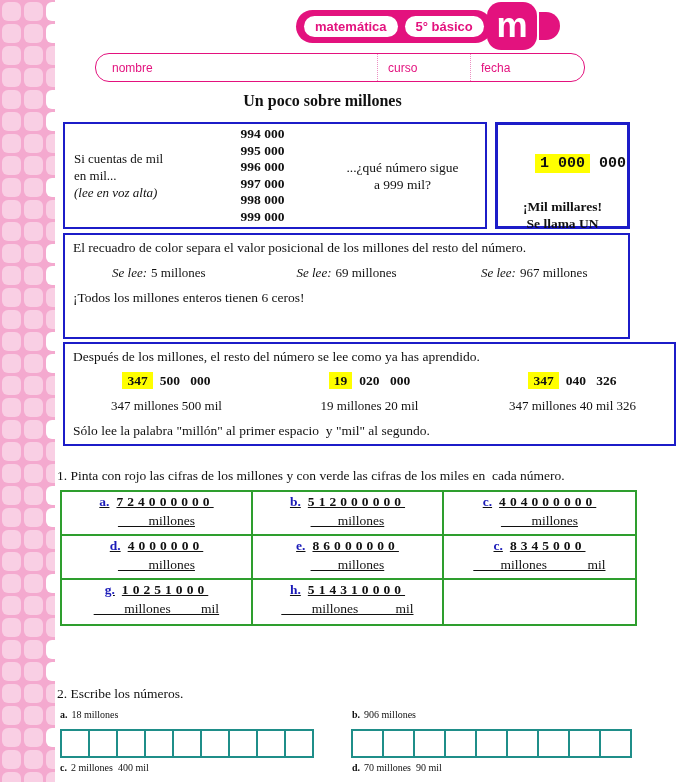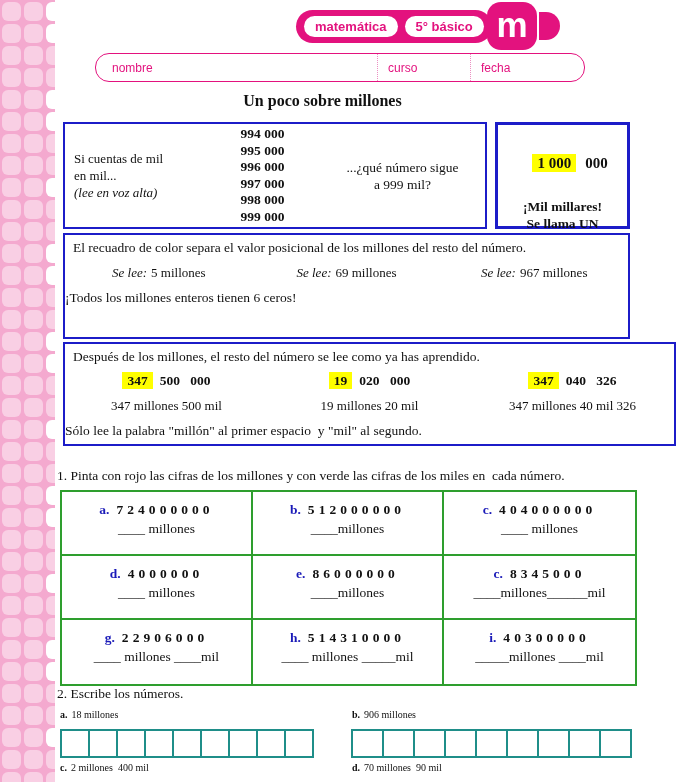--- a/index.html
+++ b/index.html
@@ -39,46 +39,46 @@
   .bluebox { position:absolute; border:2px solid #1c1cc8; background:#fff; }
   .intro-left { left:63px; top:122px; width:424px; height:107px;
     display:flex; align-items:center; }
   .coltext { width:140px; padding-left:9px; font-size:13px; line-height:17px; }
   .coltext .it { font-style:italic; }
   .colnums { width:115px; text-align:center; font-weight:700; font-size:13.5px;
     line-height:16.5px; }
   .colq { flex:1; text-align:center; font-size:13.5px; line-height:17px; }
   .intro-right { left:495px; top:122px; width:135px; height:107px;
     border-width:3px; text-align:center; padding-top:13px; }
-  .million-line { font-weight:700; font-size:15px; white-space:pre; }
+  .million-line { font-weight:700; font-size:15px; white-space:pre;font-family:Liberation Mono, monospace; }
   .million-line .rest { margin-left:9px; }
   .million-note { margin-top:9px; font-weight:700; font-size:13.5px; line-height:17px; }
 
   .hl { background:#ffff00; padding:1px 5px; }
 
   .posbox  { left:63px; top:233px; width:567px; height:106px; padding-top:5px; }
   .readbox { left:63px; top:342px; width:613px; height:104px; padding-top:5px; }
   .box-intro { padding-left:8px; font-size:13.5px; }
   .exrow { display:flex; margin-top:8px; }
   .excol { flex:1; text-align:center; }
   .bignum { font-weight:700; font-size:13.5px; white-space:pre; }
   .bignum .rest { margin-left:7px; word-spacing:7px; }
   .readrow { display:flex; margin-top:9px; font-size:13px; }
   .readcol { flex:1; text-align:center; }
   .selee { font-style:italic; margin-right:4px; }
-  .box-footer { margin-top:9px; font-size:13.5px; white-space:pre-wrap; }
+  .box-footer { padding-left:8px; margin-top:9px; font-size:13.5px; white-space:pre-wrap; }
 
   .ex-instruction { position:absolute; left:57px; font-size:13.5px; white-space:pre-wrap; }
   .ex1i { top:468px; } .ex2i { top:686px; }
 
   .grid { position:absolute; left:60px; top:490px; width:577px;
     border:2px solid #2e9e2e; display:grid; grid-template-columns:1fr 1fr 1fr;
     background:#fff; }
   .cell { border-right:2px solid #2e9e2e; border-bottom:2px solid #2e9e2e;
-    height:64px; text-align:center; padding-top:8px; }
+    height:44px; text-align:center; padding-top:0;text-decoration:underline; }
   .cell:nth-child(3n) { border-right:none; }
   .cell:nth-child(n+7) { border-bottom:none; }
   .cl { color:#1a1ab8; font-weight:700; font-size:13.5px; margin-right:7px; }
   .cn { font-weight:700; font-size:13.5px; letter-spacing:0.3em; }
   .ans { margin-top:3px; font-size:13.5px; white-space:pre; }
 
   .ex2item { position:absolute; font-size:10px; white-space:pre; }
   .ex2letter { font-weight:700; margin-right:4px; }
   .item-a { left:60px;  top:709px; } .item-b { left:352px; top:709px; }
   .item-c { left:60px;  top:762px; } .item-d { left:352px; top:762px; }
@@ -299,31 +299,27 @@
   </div>
   <div class="cell">
     <div><span class="cl">e.</span><span class="cn">86000000</span></div>
     <div class="ans">____millones</div>
   </div>
   <div class="cell">
     <div><span class="cl">c.</span><span class="cn">8345000</span></div>
     <div class="ans">____millones______mil</div>
   </div>
   <div class="cell">
-    <div><span class="cl">g.</span><span class="cn">22906000</span></div>
+    <div><span class="cl">g.</span><span class="cn">10251000</span></div>
     <div class="ans">____ millones ____mil</div>
   </div>
   <div class="cell">
     <div><span class="cl">h.</span><span class="cn">514310000</span></div>
     <div class="ans">____ millones _____mil</div>
   </div>
-  <div class="cell">
-    <div><span class="cl">i.</span><span class="cn">40300000</span></div>
-    <div class="ans">_____millones ____mil</div>
-  </div>
 </div>
 
 <p class="ex-instruction ex2i">2. Escribe los números.</p>
 
 <div class="ex2item item-a"><span class="ex2letter">a.</span><span>18 millones</span></div>
 <div class="ex2item item-b"><span class="ex2letter">b.</span><span>906 millones</span></div>
 
 <div class="boxrow row-a">
   <div class="dbox"></div>
     <div class="dbox"></div>

